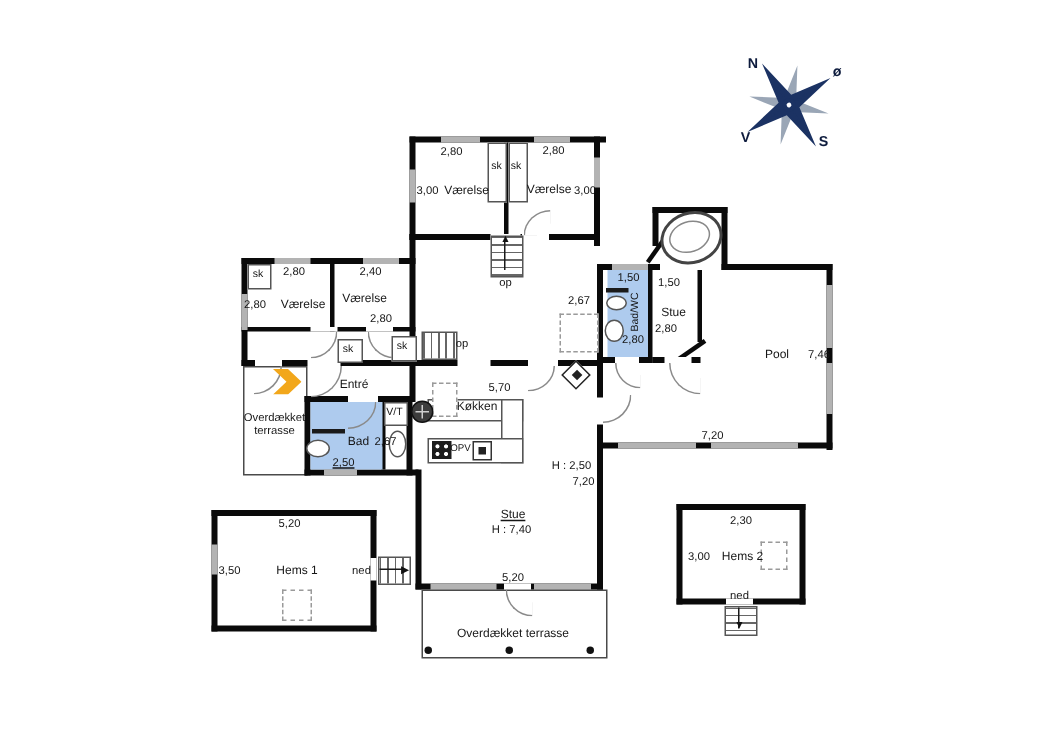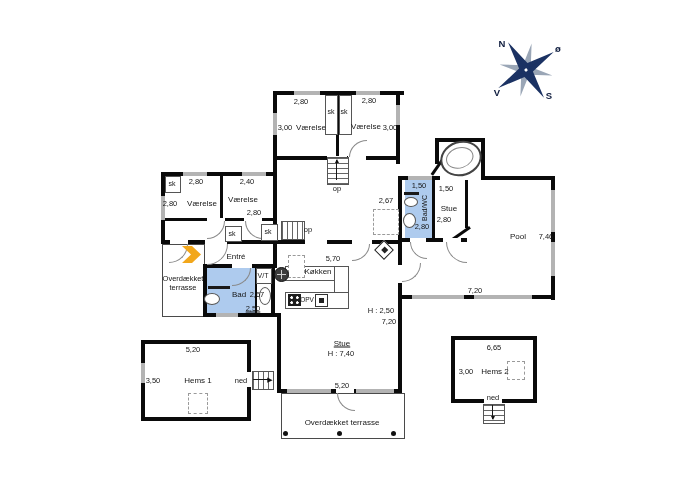--- a/index.html
+++ b/index.html
@@ -243,21 +243,21 @@
   <span class="lbl" style="left:268px;top:231px;font-size:7px;">sk</span>
   <span class="lbl" style="left:308px;top:229px;">op</span>
   <span class="lbl" style="left:333px;top:230px;margin-top:28px;">5,70</span>
   <span class="lbl" style="left:386px;top:200px;">2,67</span>
 
   <span class="lbl nm" style="left:236px;top:256px;">Entré</span>
   <span class="lbl nm" style="left:183px;top:283px;white-space:normal;width:48px;text-align:center;font-size:7.5px;line-height:1.25;">Overdækket terrasse</span>
   <span class="lbl" style="left:263px;top:275px;font-size:7px;">V/T</span>
   <span class="lbl nm" style="left:239px;top:294px;">Bad</span>
   <span class="lbl" style="left:257px;top:294px;">2,67</span>
-  <span class="lbl" style="left:253px;top:308px;text-decoration:underline;">2,50</span>
+  <span class="lbl" style="left:229px;top:308px;text-decoration:underline;">2,50</span>
   <span class="lbl nm" style="left:318px;top:271px;">Køkken</span>
   <span class="lbl" style="left:307px;top:299px;font-size:6.5px;">OPV</span>
 
   <span class="lbl nm" style="left:342px;top:343px;text-decoration:underline;">Stue</span>
   <span class="lbl" style="left:341px;top:353px;">H : 7,40</span>
   <span class="lbl" style="left:381px;top:310px;">H : 2,50</span>
   <span class="lbl" style="left:389px;top:321px;">7,20</span>
   <span class="lbl" style="left:342px;top:385px;">5,20</span>
   <span class="lbl nm" style="left:342px;top:422px;">Overdækket terrasse</span>
 
@@ -268,18 +268,18 @@
   <span class="lbl nm" style="left:449px;top:208px;">Stue</span>
   <span class="lbl" style="left:444px;top:219px;">2,80</span>
   <span class="lbl nm" style="left:518px;top:236px;">Pool</span>
   <span class="lbl" style="left:546px;top:236px;">7,46</span>
   <span class="lbl" style="left:475px;top:290px;">7,20</span>
 
   <span class="lbl" style="left:193px;top:349px;">5,20</span>
   <span class="lbl" style="left:153px;top:380px;">3,50</span>
   <span class="lbl nm" style="left:198px;top:380px;">Hems 1</span>
   <span class="lbl" style="left:241px;top:380px;">ned</span>
-  <span class="lbl" style="left:494px;top:347px;">6,65</span>
+  <span class="lbl" style="left:494px;top:347px;">2,30</span>
   <span class="lbl" style="left:466px;top:371px;">3,00</span>
   <span class="lbl nm" style="left:495px;top:371px;">Hems 2</span>
   <span class="lbl" style="left:493px;top:397px;">ned</span>
 
 </div>
 
 </body></html>

